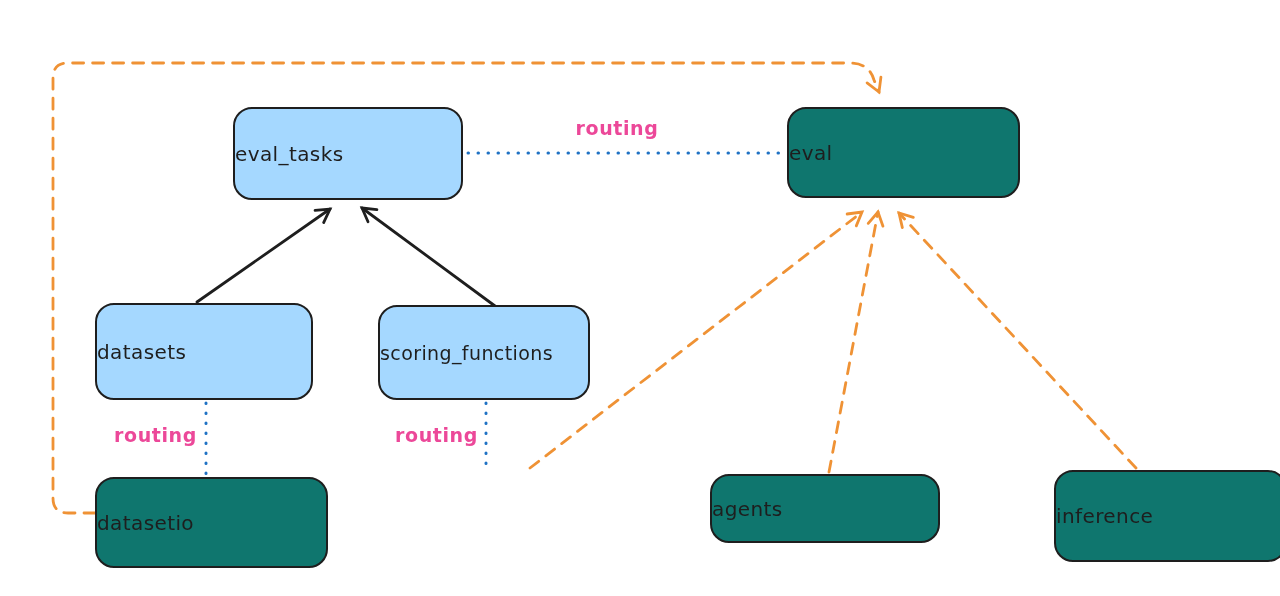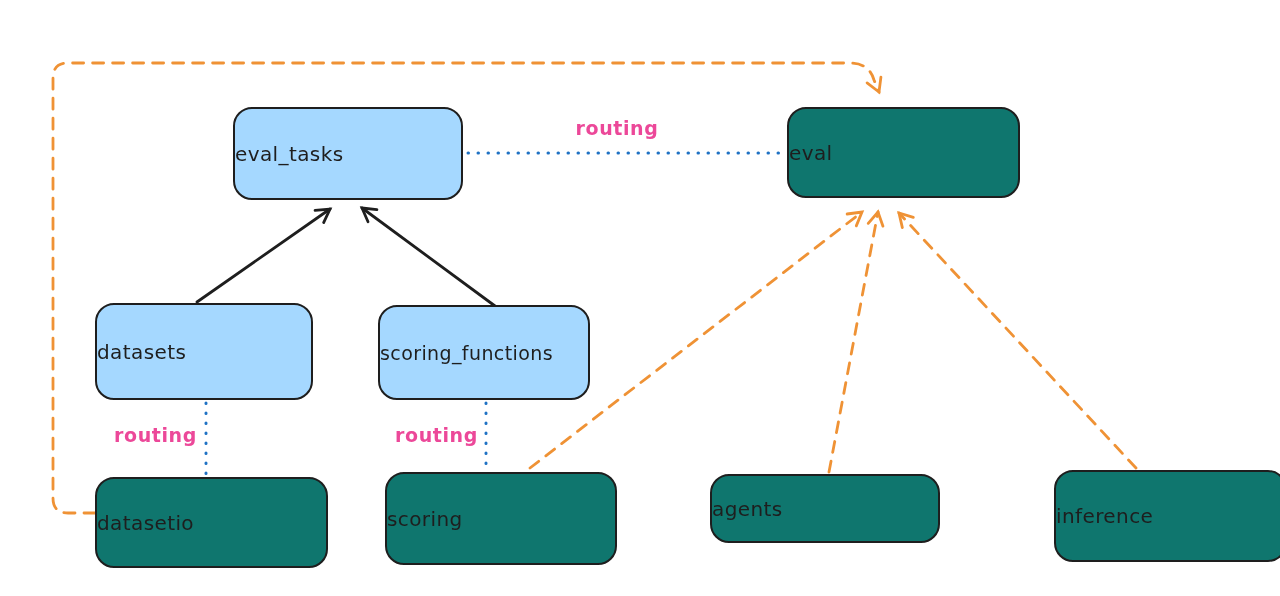--- a/index.html
+++ b/index.html
@@ -83,23 +83,20 @@
   </div>
 
   <div class="node blue" style="left:378px; top:305px; width:212px; height:95px; font-size:19px;">
     <span>scoring_functions</span>
   </div>
 
   <div class="node green" style="left:95px; top:477px; width:233px; height:91px;">
     <span>datasetio</span>
   </div>
 
-  <div class="node green" style="left:385px; top:472px; width:232px; height:93px;">
-    <span>scoring</span>
-  </div>
 
   <div class="node green" style="left:710px; top:474px; width:230px; height:69px;">
     <span>agents</span>
   </div>
 
   <div class="node green" style="left:1022px; top:470px; width:233px; height:92px;margin-left:32px;">
     <span>inference</span>
   </div>
 
   <div class="edge-label" style="left:557px; top:117px; width:120px;">routing</div>

